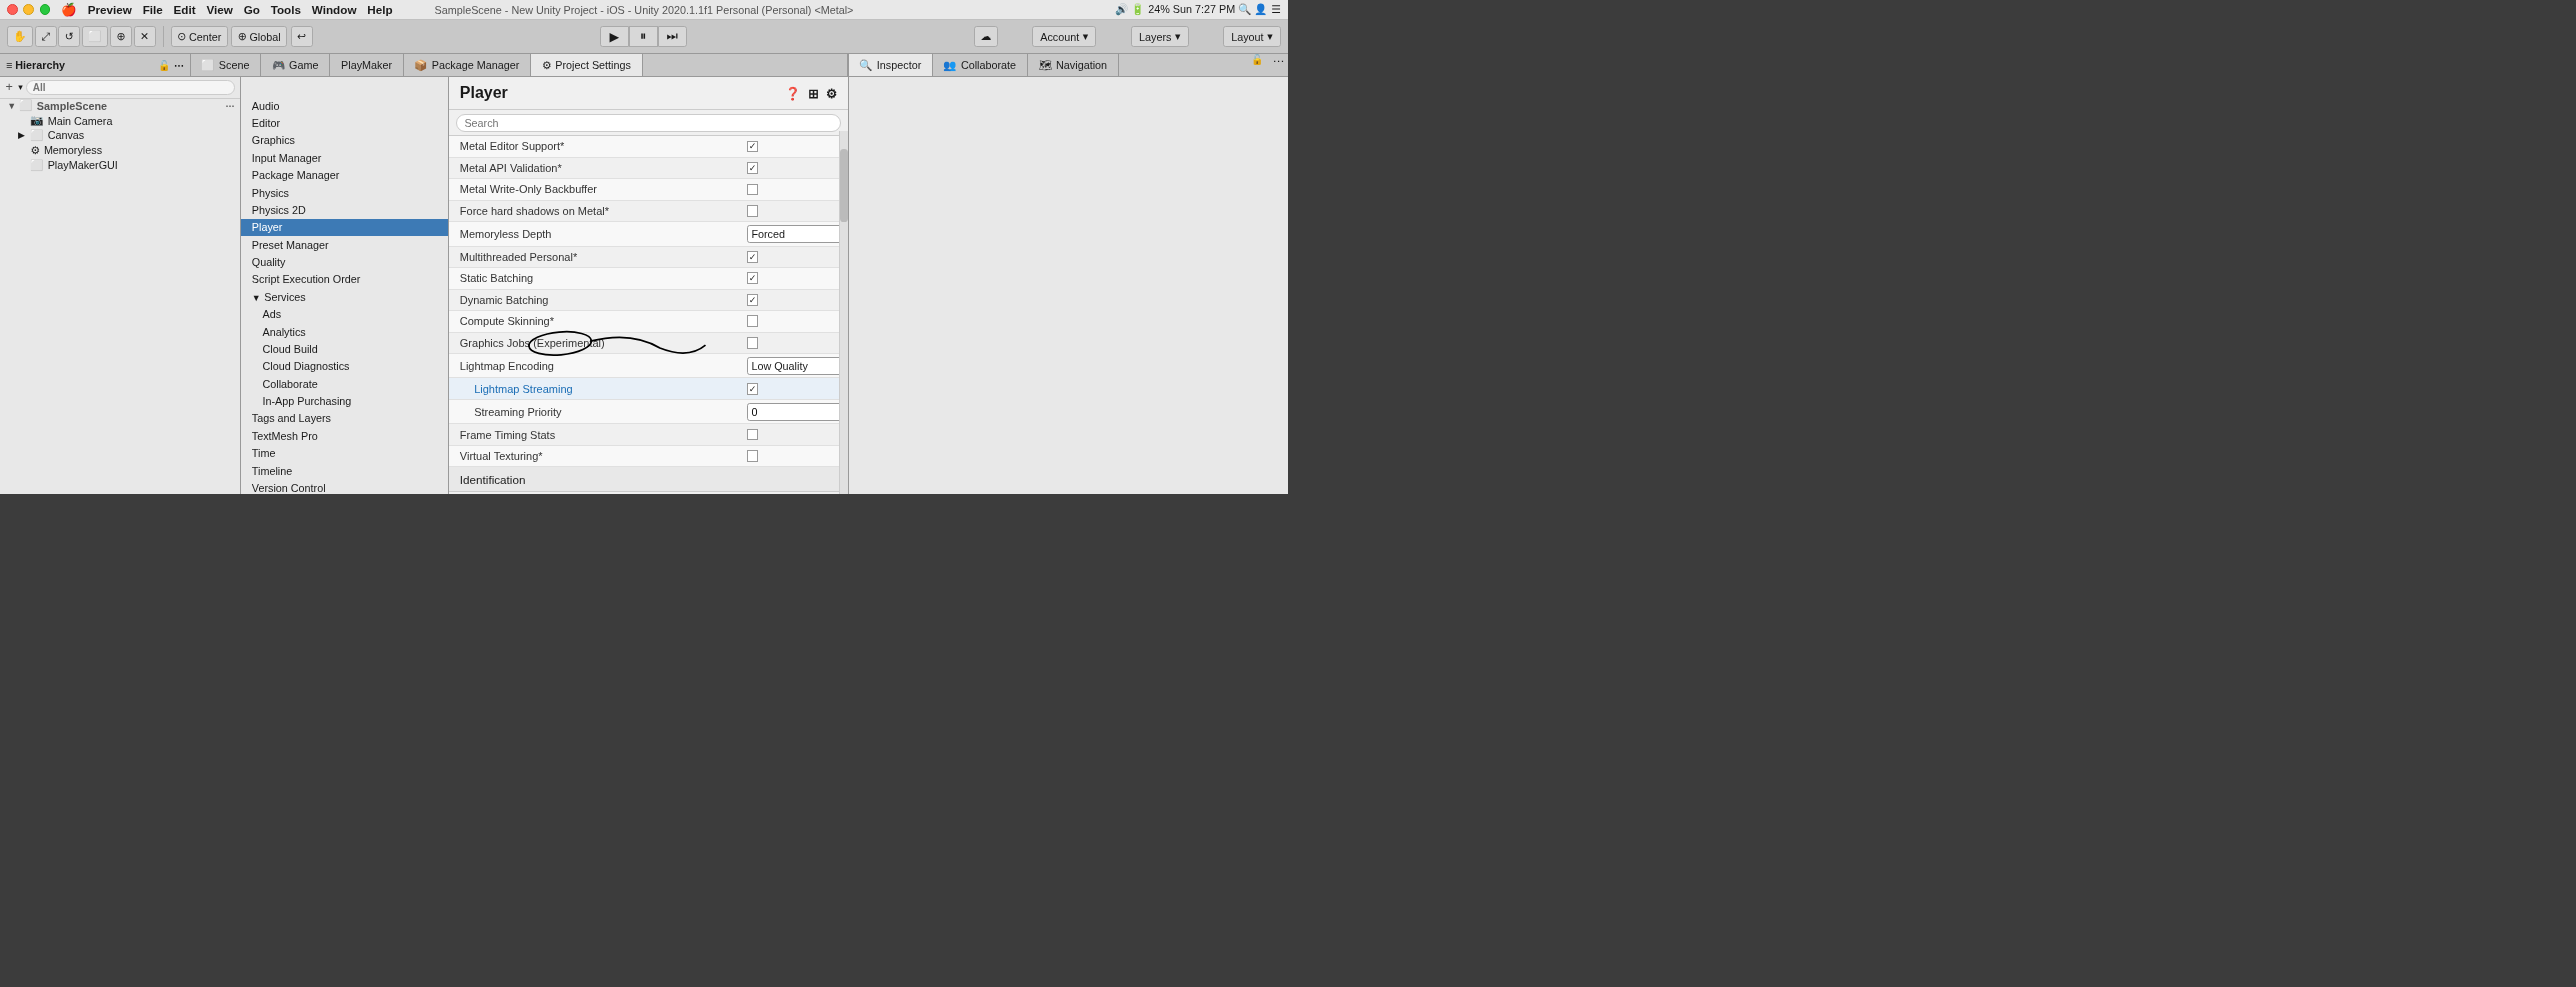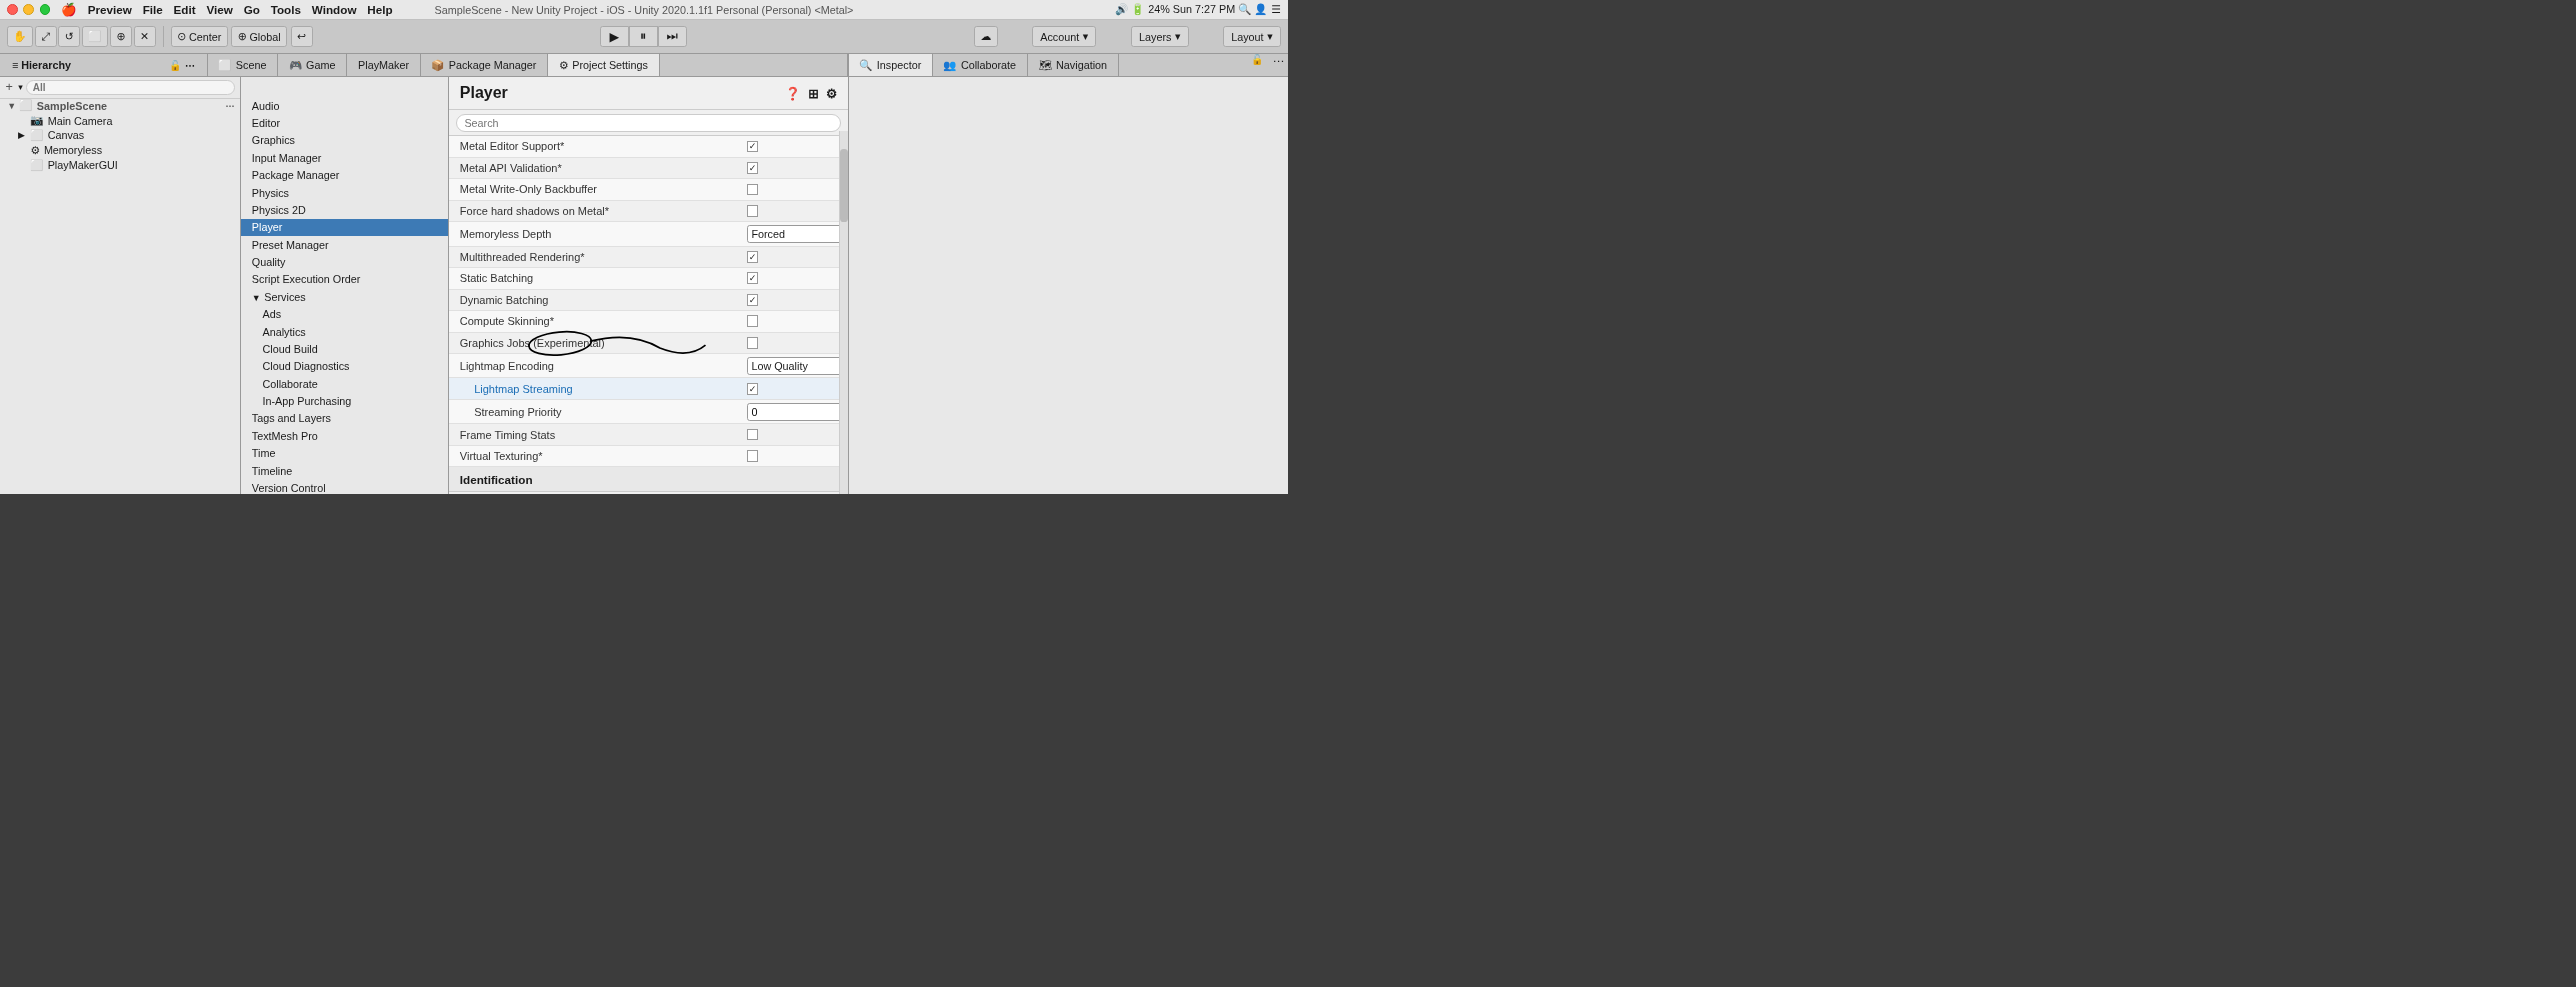--- a/index.html
+++ b/index.html
@@ -129,24 +129,24 @@
 
     
     .tabs-bar {
       height: 23px;
       background: #c8c8c8;
       display: flex;
       align-items: stretch;
       border-bottom: 0.9px solid #999;
     }
     .hierarchy-panel-header {
-      width: 208px;
-      display: flex;
-      align-items: center;
-      padding: 0 12px;
+      width: 191px;
+      display: flex;
+      align-items: center;
+      padding: 0 6px;
       background: #c8c8c8;
       border-right: 0.9px solid #999;
       font-size: 10.8px;
       font-weight: bold;
       gap: 3.6px;
     }
     .sidebar-icons { display: flex; gap: 3.6px; margin-left: auto; }
     .sidebar-icon { font-size: 10px; cursor: pointer; }
     .main-tabs {
       display: flex;
@@ -352,21 +352,21 @@
       padding: 0 3.6px;
       border: 0.9px solid #999;
       border-radius: 2.7px;
       background: #fff;
       font-size: 10.8px;
       min-width: 305px;
     }
     .section-header {
       padding: 5.4px 10.8px;
       font-size: 11.7px;
-      font-weight: bold;
+      font-weight: normal;
       background: #e8e8e8;
       border-bottom: 0.9px solid #ccc;
     }
 
     
     .right-panel {
       width: 440px;
       background: #e8e8e8;
       border-left: 0.9px solid #999;
     }
@@ -580,21 +580,21 @@
         <div class="settings-row-label">Memoryless Depth</div>
         <div class="settings-row-value">
           <div class="settings-dropdown">
             <span>Forced</span>
 
           </div>
         </div>
       </div>
 
       <div class="settings-row">
-        <div class="settings-row-label">Multithreaded Rendering*</div>
+        <div class="settings-row-label">Multithreaded Personal*</div>
         <div class="settings-row-value">
           <div class="checkbox checked"></div>
         </div>
       </div>
 
       <div class="settings-row">
         <div class="settings-row-label">Static Batching</div>
         <div class="settings-row-value">
           <div class="checkbox checked"></div>
         </div>

